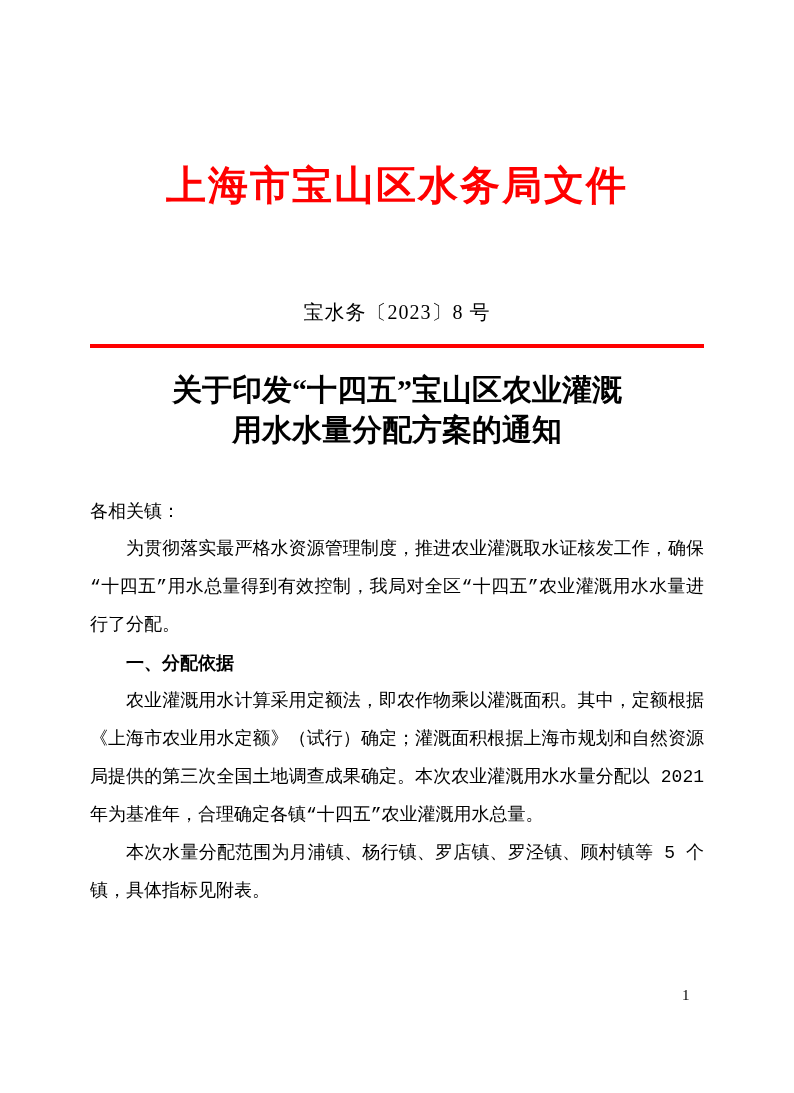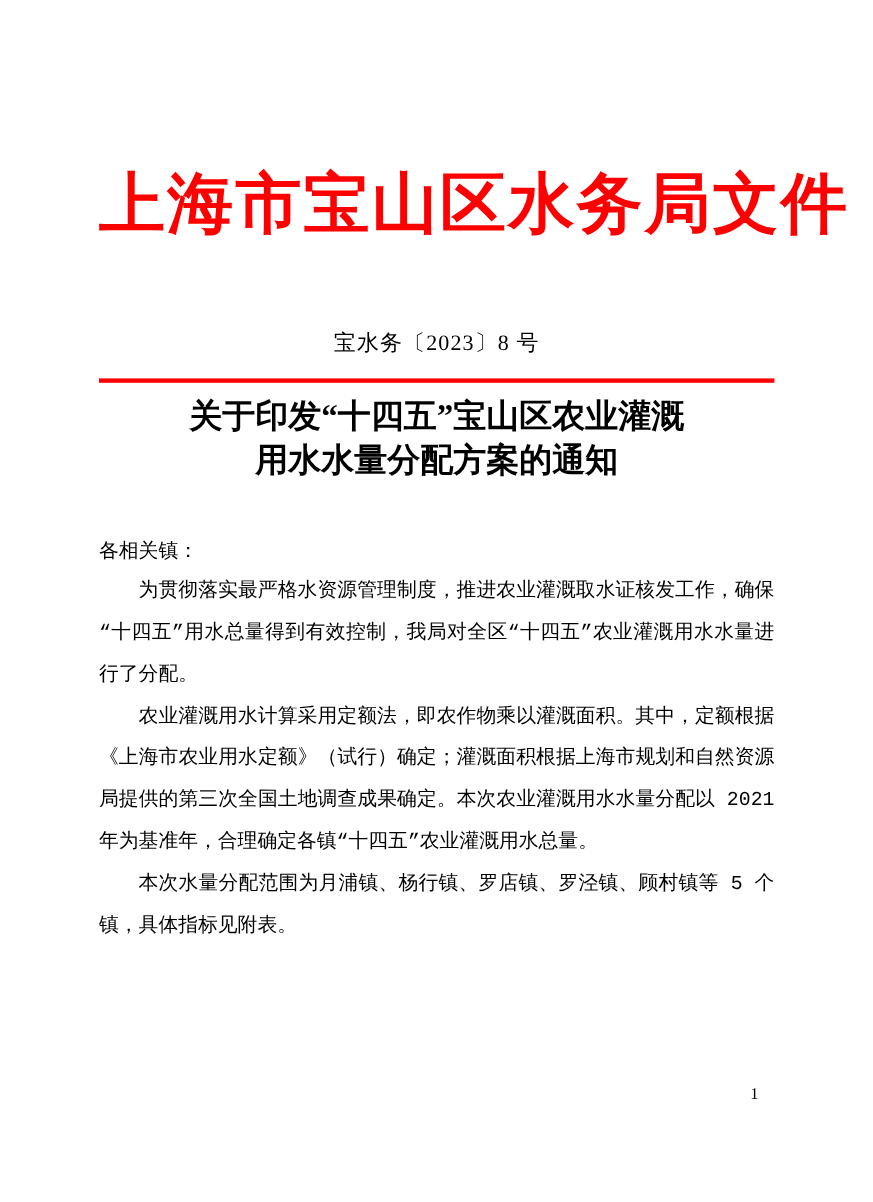--- a/index.html
+++ b/index.html
@@ -15,39 +15,39 @@
   }
   .content {
     width: 614px;
     margin-left: 90px;
   }
   .letterhead {
     margin-top: 152px;
     text-align: center;
     color: var(--accent, #ff0000);
     font-weight: bold;
-    font-size: 60px;
+    font-size: 40px;
     line-height: 67px;
     letter-spacing: 2px;
     white-space: nowrap;
   }
   .docnum {
     margin-top: 80px;
     text-align: center;
     font-size: 20px;
     line-height: 26px;
     letter-spacing: 1px;
   }
   .rule {
     margin-top: 19px;
     height: 4px;
     background: var(--accent, #ff0000);
   }
   .doctitle {
-    margin-top: 11px;
+    margin-top: 22px;
     text-align: center;
     font-weight: bold;
     font-size: 30px;
     line-height: 40px;
   }
   .bodytext {
     margin-top: 42px;
     font-size: 18px;
     line-height: 38px;
     text-align: justify;
@@ -80,20 +80,21 @@
     <div class="rule"></div>
 
     <div class="doctitle">
       <div>关于印发“十四五”宝山区农业灌溉</div>
       <div>用水水量分配方案的通知</div>
     </div>
 
     <div class="bodytext">
       <p class="salutation">各相关镇：</p>
       <p class="para">为贯彻落实最严格水资源管理制度，推进农业灌溉取水证核发工作，确保“十四五”用水总量得到有效控制，我局对全区“十四五”农业灌溉用水水量进行了分配。</p>
+      <p class="heading">一、分配依据</p>
       <p class="para">农业灌溉用水计算采用定额法，即农作物乘以灌溉面积。其中，定额根据《上海市农业用水定额》（试行）确定；灌溉面积根据上海市规划和自然资源局提供的第三次全国土地调查成果确定。本次农业灌溉用水水量分配以 2021 年为基准年，合理确定各镇“十四五”农业灌溉用水总量。</p>
       <p class="para">本次水量分配范围为月浦镇、杨行镇、罗店镇、罗泾镇、顾村镇等 5 个镇，具体指标见附表。</p>
     </div>
 
   </div>
 
   <div class="pagenum">1</div>
 </div>
 
 </body></html>

